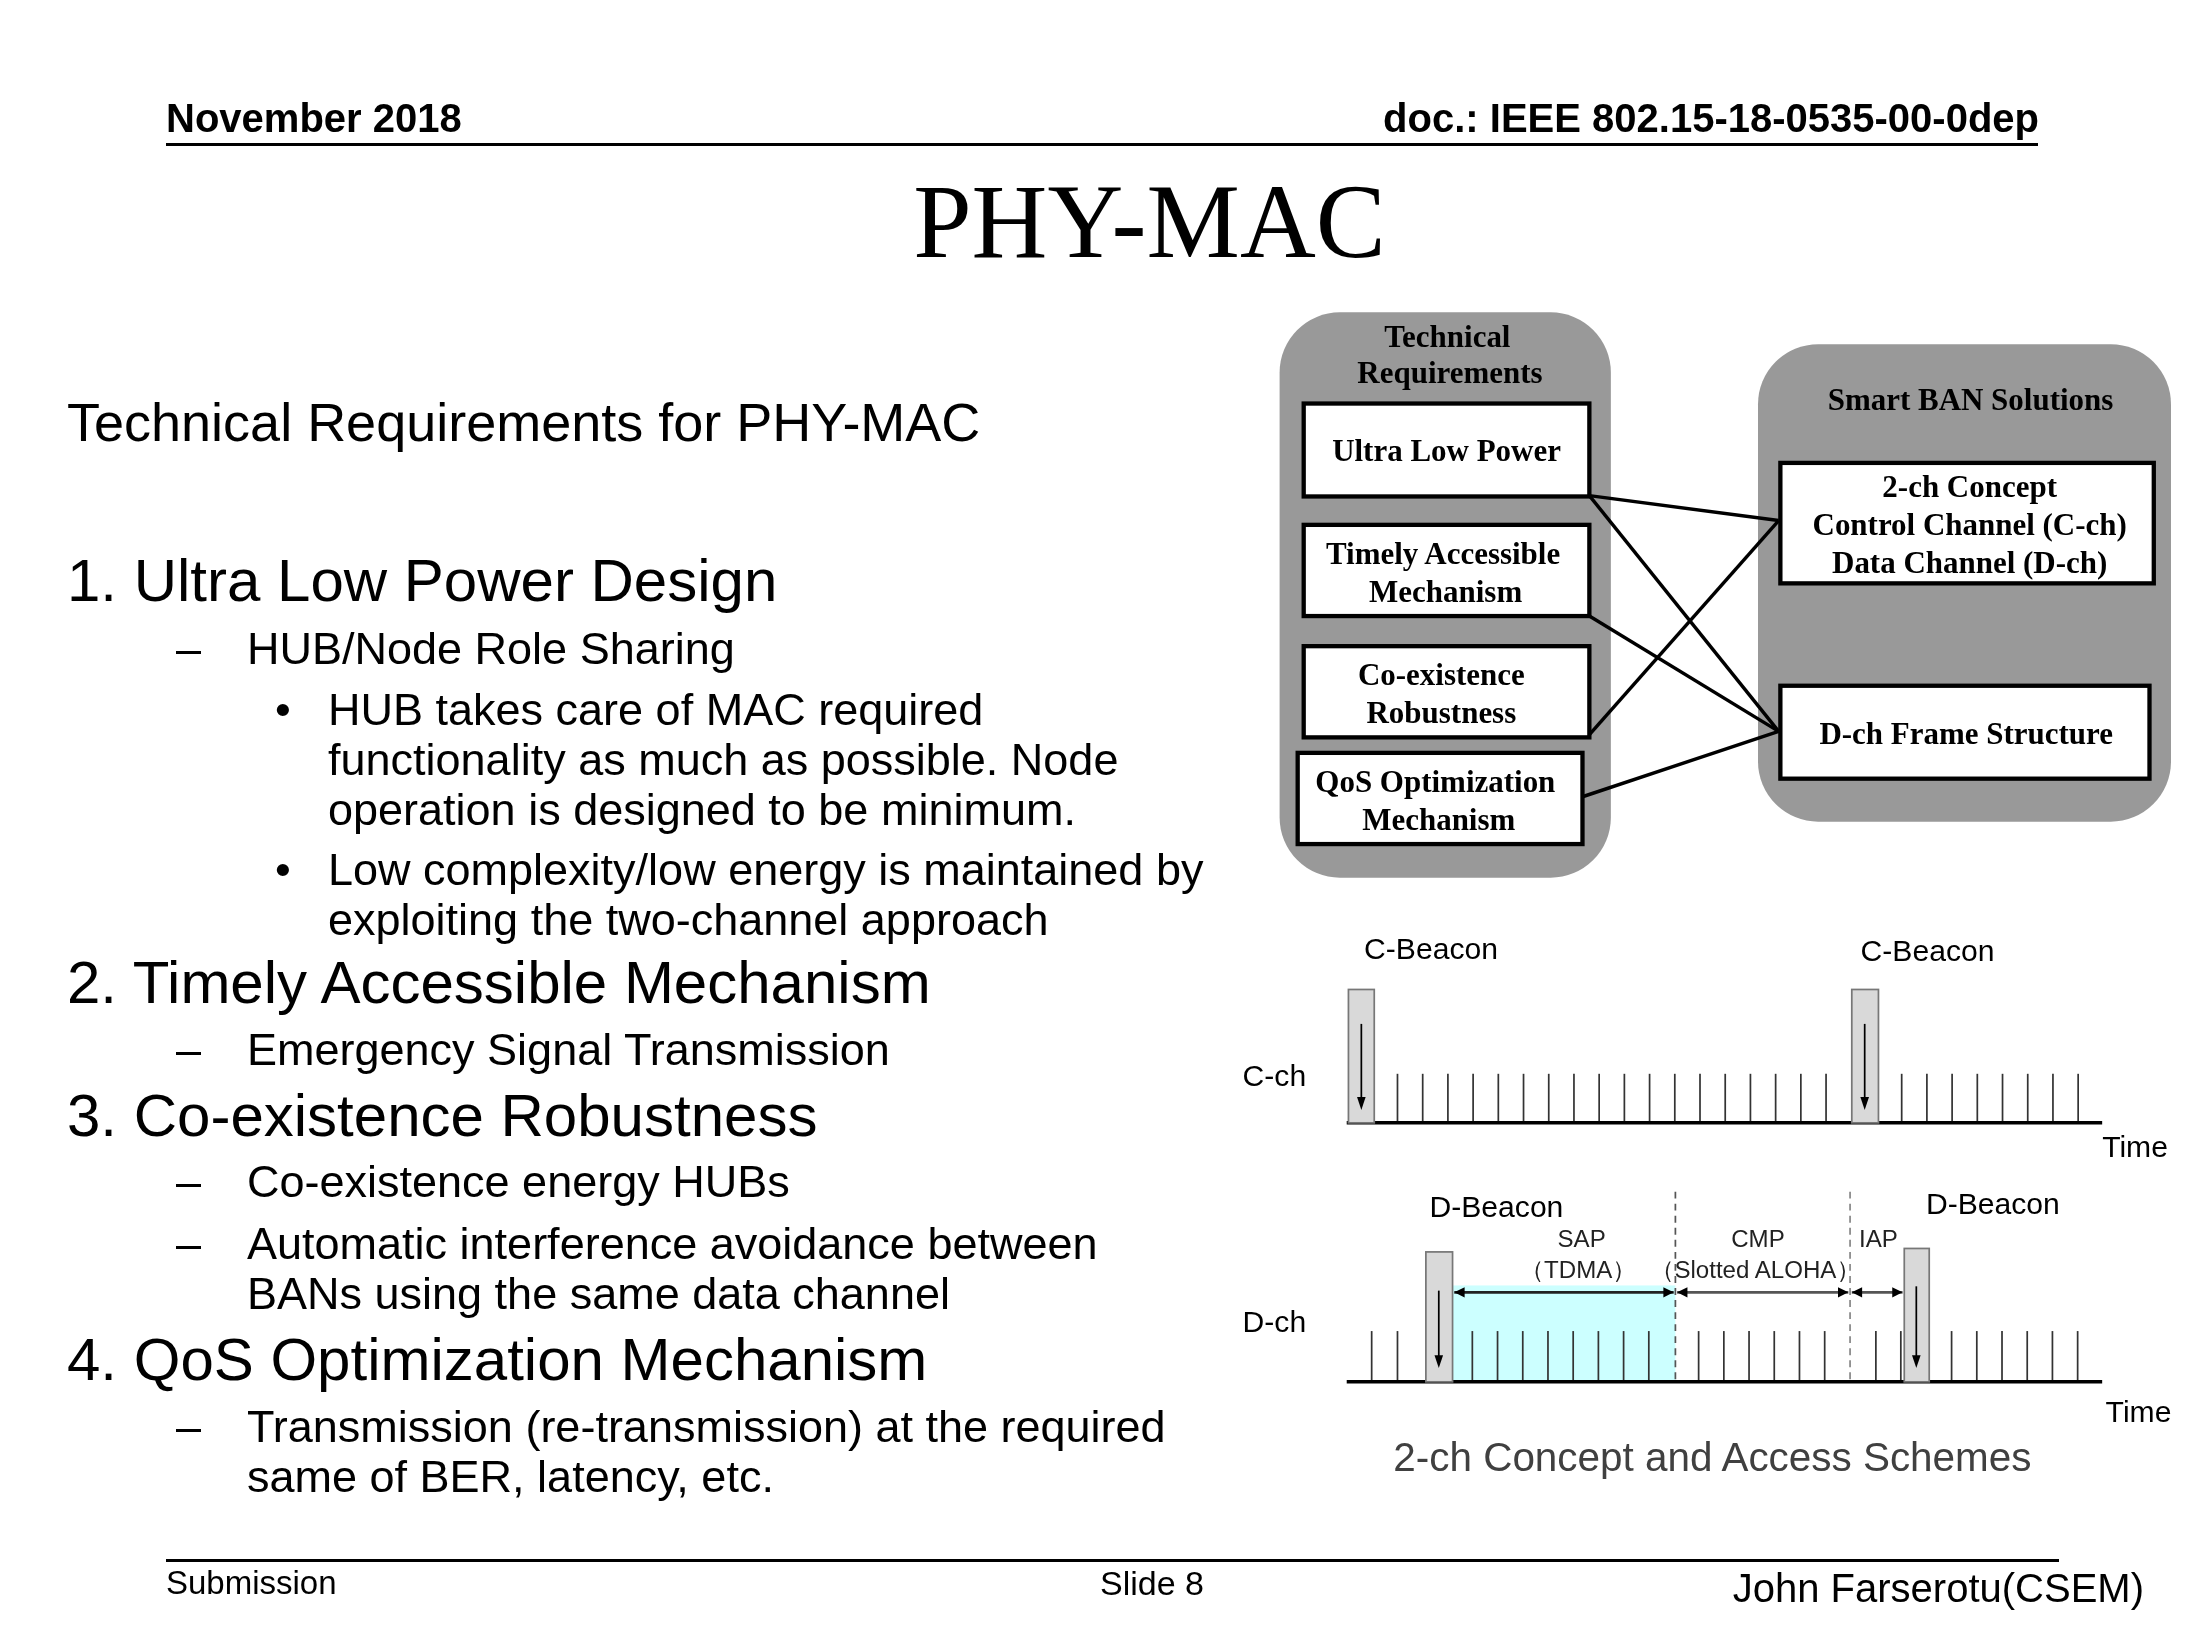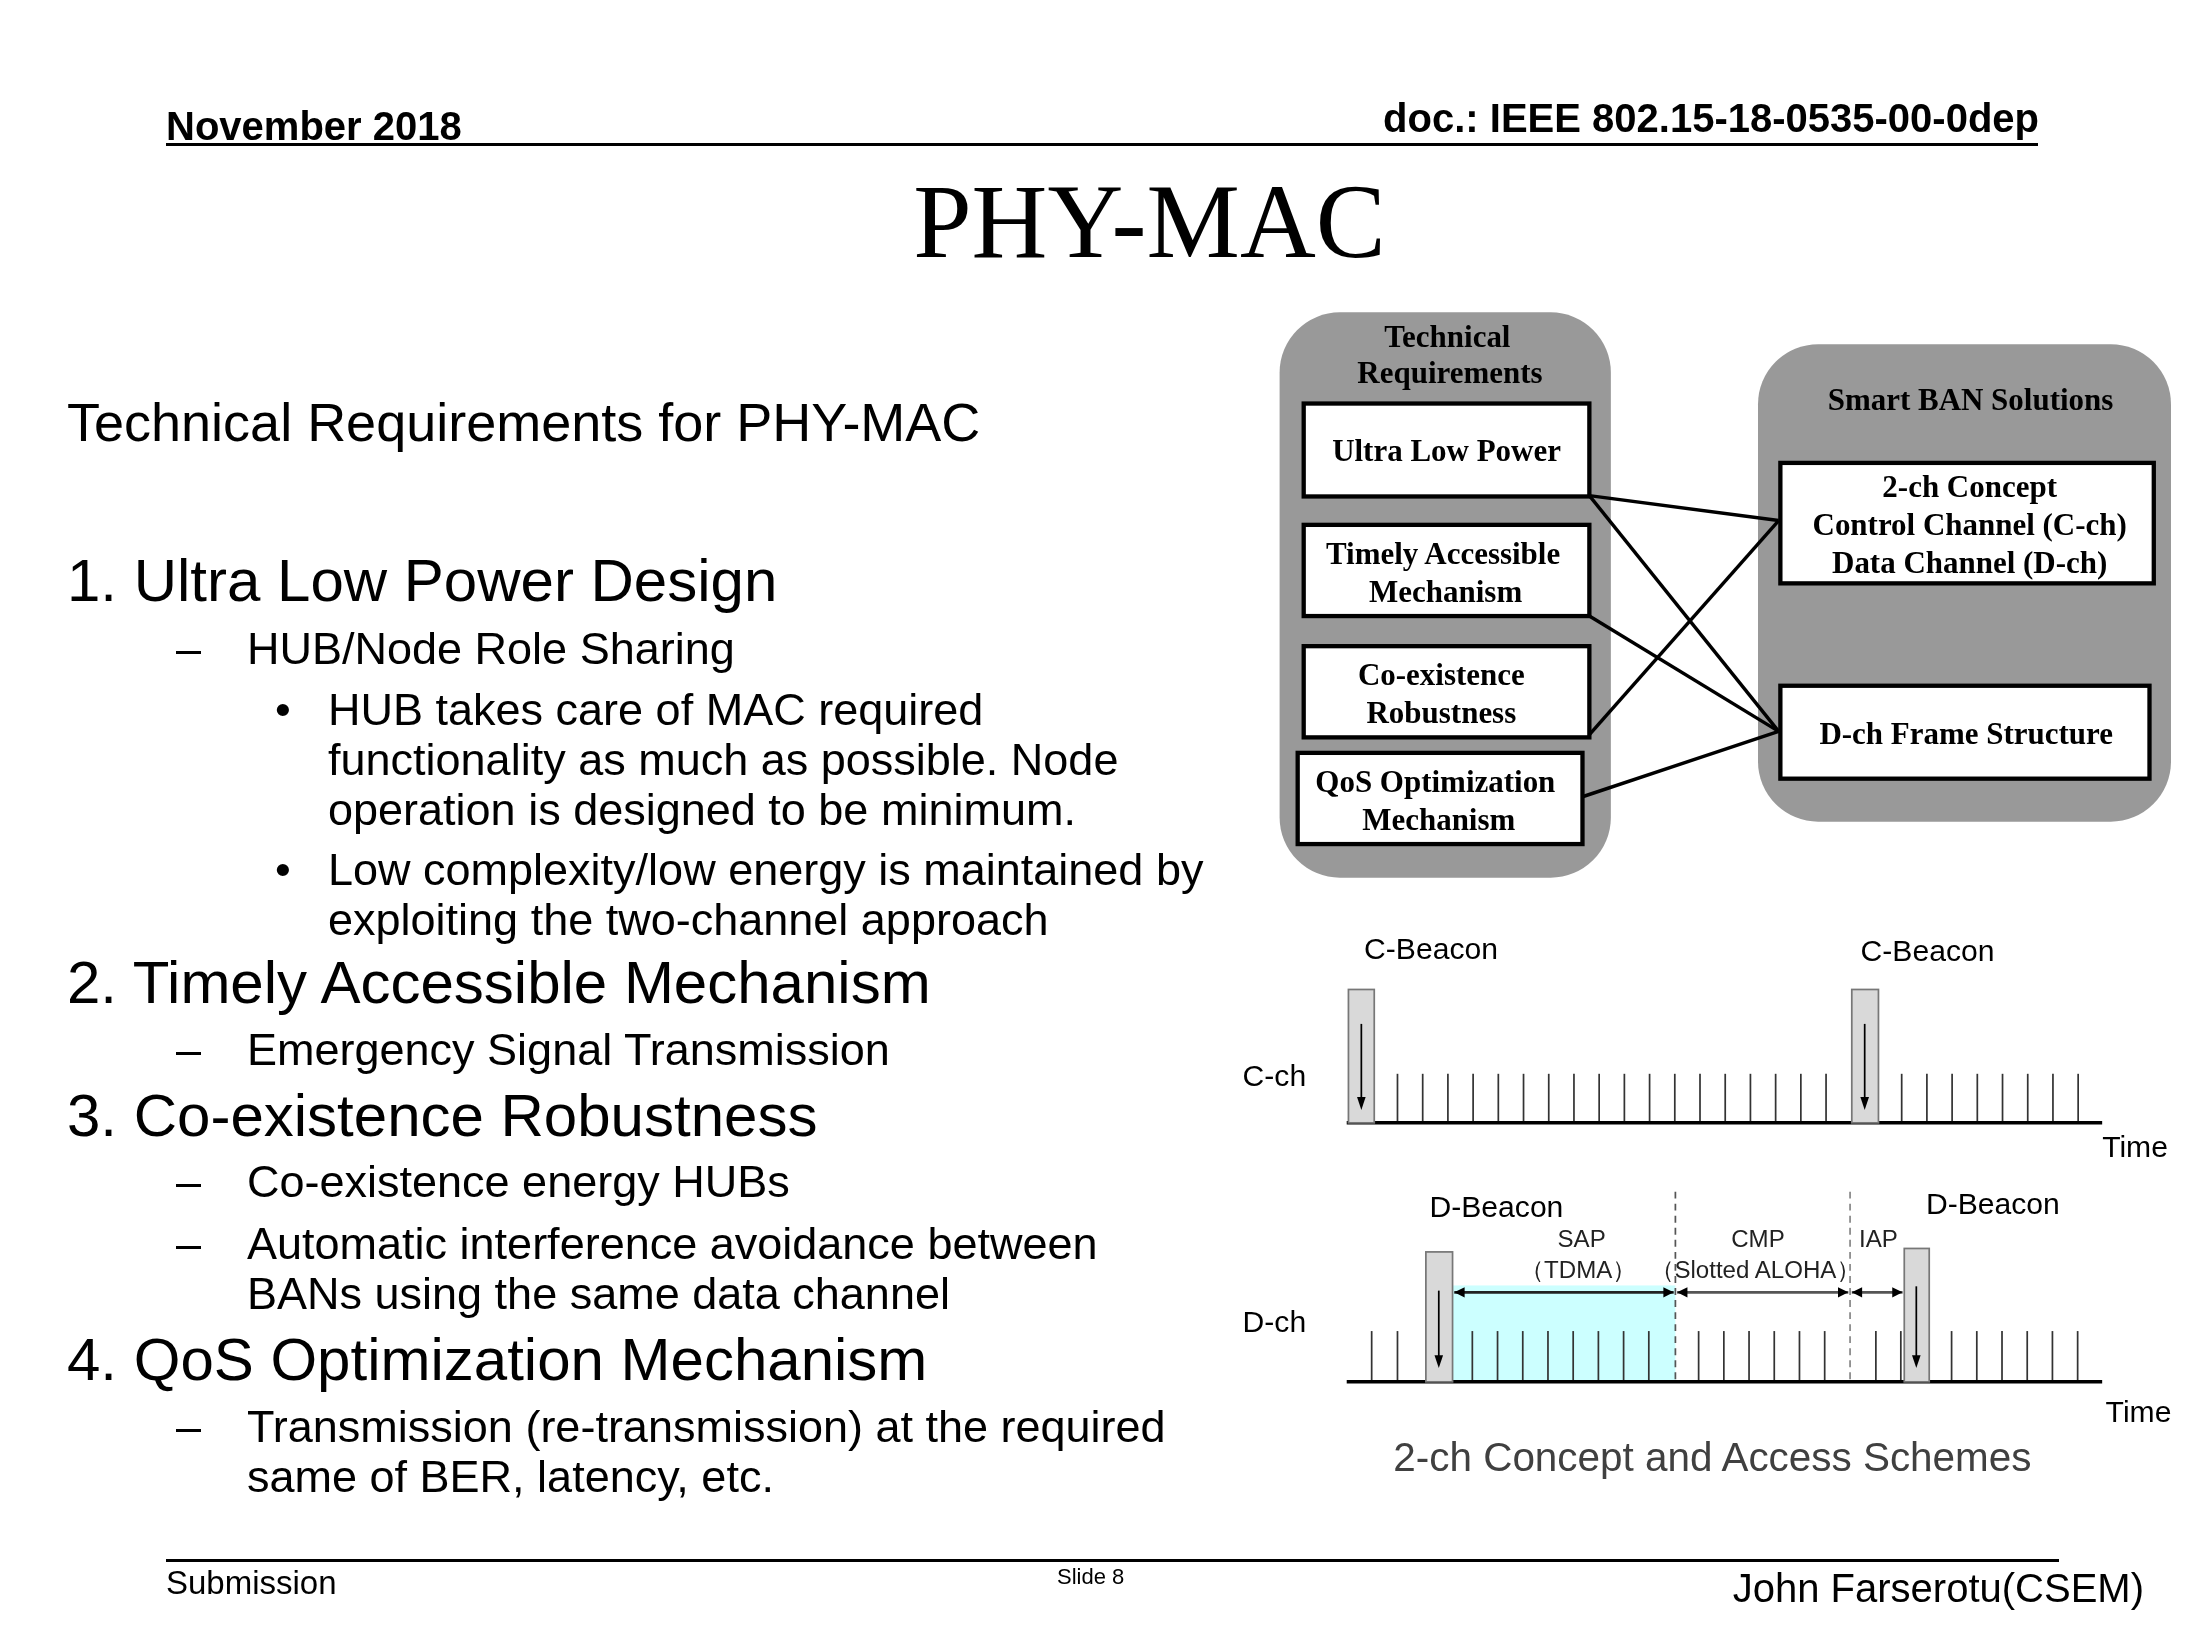--- a/index.html
+++ b/index.html
@@ -1,35 +1,35 @@
 <!DOCTYPE html>
 <html style="font-size:13.8px"><head>
 <meta charset="utf-8">
 <style>
   html, body { margin: 0; padding: 0; background: #ffffff; }
   body { width: 2203px; height: 1652px; position: relative; overflow: hidden; font-family: "Liberation Sans", sans-serif; color: #000; }
   .abs { position: absolute; }
   .hdr { font-family: "Liberation Sans", sans-serif; font-weight: bold; font-size: 40px; top: 96px; white-space: nowrap; }
-  #hdr-left { left: 166px; margin-top: 8px; }
+  #hdr-left { left: 166px; }
   #hdr-right { right: 164px; }
   #hdr-rule { left: 166px; top: 143px; width: 1872px; height: 3.4px; background: #000; }
   #title { left: 0; width: 2299px; top: 162px; text-align: center; font-family: "Liberation Serif", serif; font-size: 105px; line-height: 120px; white-space: nowrap; }
   .body-text { font-family: "Liberation Sans", sans-serif; white-space: nowrap; }
   #subtitle { left: 67px; top: 384px; font-size: 54px; line-height: 76px; white-space: normal; width: 1144px; }
   .lvl1 { left: 67px; font-size: 60px; line-height: 60px; }
   .lvl2 { left: 176px; font-size: 45px; line-height: 52px; }
   .lvl2 .dash { position: absolute; left: 0; }
   .lvl2 .txt { position: absolute; left: 71px; }
   .lvl3 { left: 275px; font-size: 45px; line-height: 50px; }
   .lvl3 .dot { position: absolute; left: 0; }
   .lvl3 .txt { position: absolute; left: 53px; }
   #foot-rule { left: 166px; top: 1559px; width: 1893px; height: 3.4px; background: #000; }
   .foot { font-family: "Liberation Sans", sans-serif; white-space: nowrap; }
   #foot-left { left: 166px; top: 1564px; font-size: 33px; }
-  #foot-center { left: 1057px; top: 1564px; font-size: 22px; }
+  #foot-center { left: 1100px; top: 1564px; font-size: 34px; }
   #foot-right { right: 59px; top: 1566px; font-size: 40px; }
   svg text { font-family: "Liberation Serif", serif; }
   .sans { font-family: "Liberation Sans", sans-serif !important; }
 </style>
 </head>
 <body>
 
 <div class="abs hdr" id="hdr-left">November 2018</div>
 <div class="abs hdr" id="hdr-right">doc.: IEEE 802.15-18-0535-00-0dep</div>
 <div class="abs" id="hdr-rule"></div>

